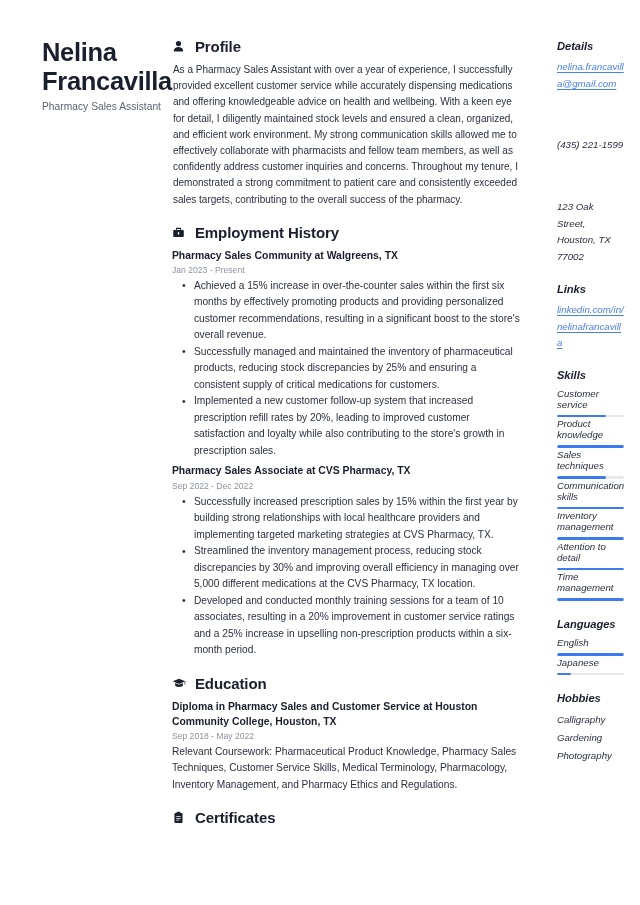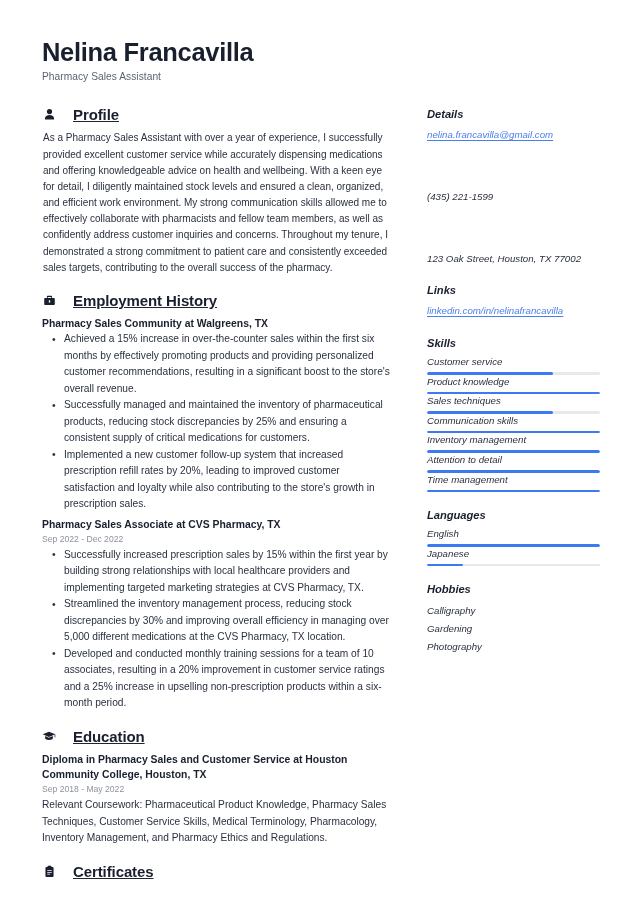--- a/index.html
+++ b/index.html
@@ -10,21 +10,21 @@
     font-family: "Liberation Sans", sans-serif;
     color: #1f2430;
     overflow: hidden;
   }
   .page {
     width: 640px;
     height: 905px;
     position: relative;
     padding: 38px 40px 0 42px;
     display: flex;
-    flex-direction: column;
+    flex-direction: row;
   }
 
   
   .header { margin-bottom: 24px; }
   .name {
     font-size: 25.5px;
     font-weight: 700;
     letter-spacing: -0.3px;
     color: #1a1f2e;
     line-height: 1.15;
@@ -52,23 +52,22 @@
     flex: 1;
     padding-left: 13px;
     padding-top: 2px;
   }
 
   
   .section { margin-bottom: 16px; }
   .section-head {
     display: flex;
     align-items: center;
-    gap: 17px;
+    gap: 9px;
     margin-bottom: 7px;
-    text-decoration: underline;
   }
   .section-icon {
     width: 14px;
     height: 14px;
     display: inline-flex;
     align-items: center;
     justify-content: center;
     color: #1a1f2e;
     flex: 0 0 14px;
   }
@@ -218,20 +217,21 @@
               <path d="M6 2.2h4c.7 0 1.2.5 1.2 1.2v1.1h-1.5V3.6h-3.4v0.9H4.8V3.4c0-.7.5-1.2 1.2-1.2z"></path>
               <rect x="1.5" y="4.8" width="13" height="8.8" rx="1"></rect>
               <rect x="7.2" y="7.6" width="1.6" height="3" fill="#ffffff"></rect>
             </svg>
           </span>
           <span class="section-title">Employment History</span>
         </div>
 
         <div class="entry">
           <div class="entry-title">Pharmacy Sales Community at Walgreens, TX</div>
+          <div class="entry-date">Jan 2023 - Present</div>
           <ul class="bullets">
             <li>Achieved a 15% increase in over-the-counter sales within the first six months by effectively promoting products and providing personalized customer recommendations, resulting in a significant boost to the store's overall revenue.</li>
             <li>Successfully managed and maintained the inventory of pharmaceutical products, reducing stock discrepancies by 25% and ensuring a consistent supply of critical medications for customers.</li>
             <li>Implemented a new customer follow-up system that increased prescription refill rates by 20%, leading to improved customer satisfaction and loyalty while also contributing to the store's growth in prescription sales.</li>
           </ul>
         </div>
 
         <div class="entry">
           <div class="entry-title">Pharmacy Sales Associate at CVS Pharmacy, TX</div>
           <div class="entry-date">Sep 2022 - Dec 2022</div>

